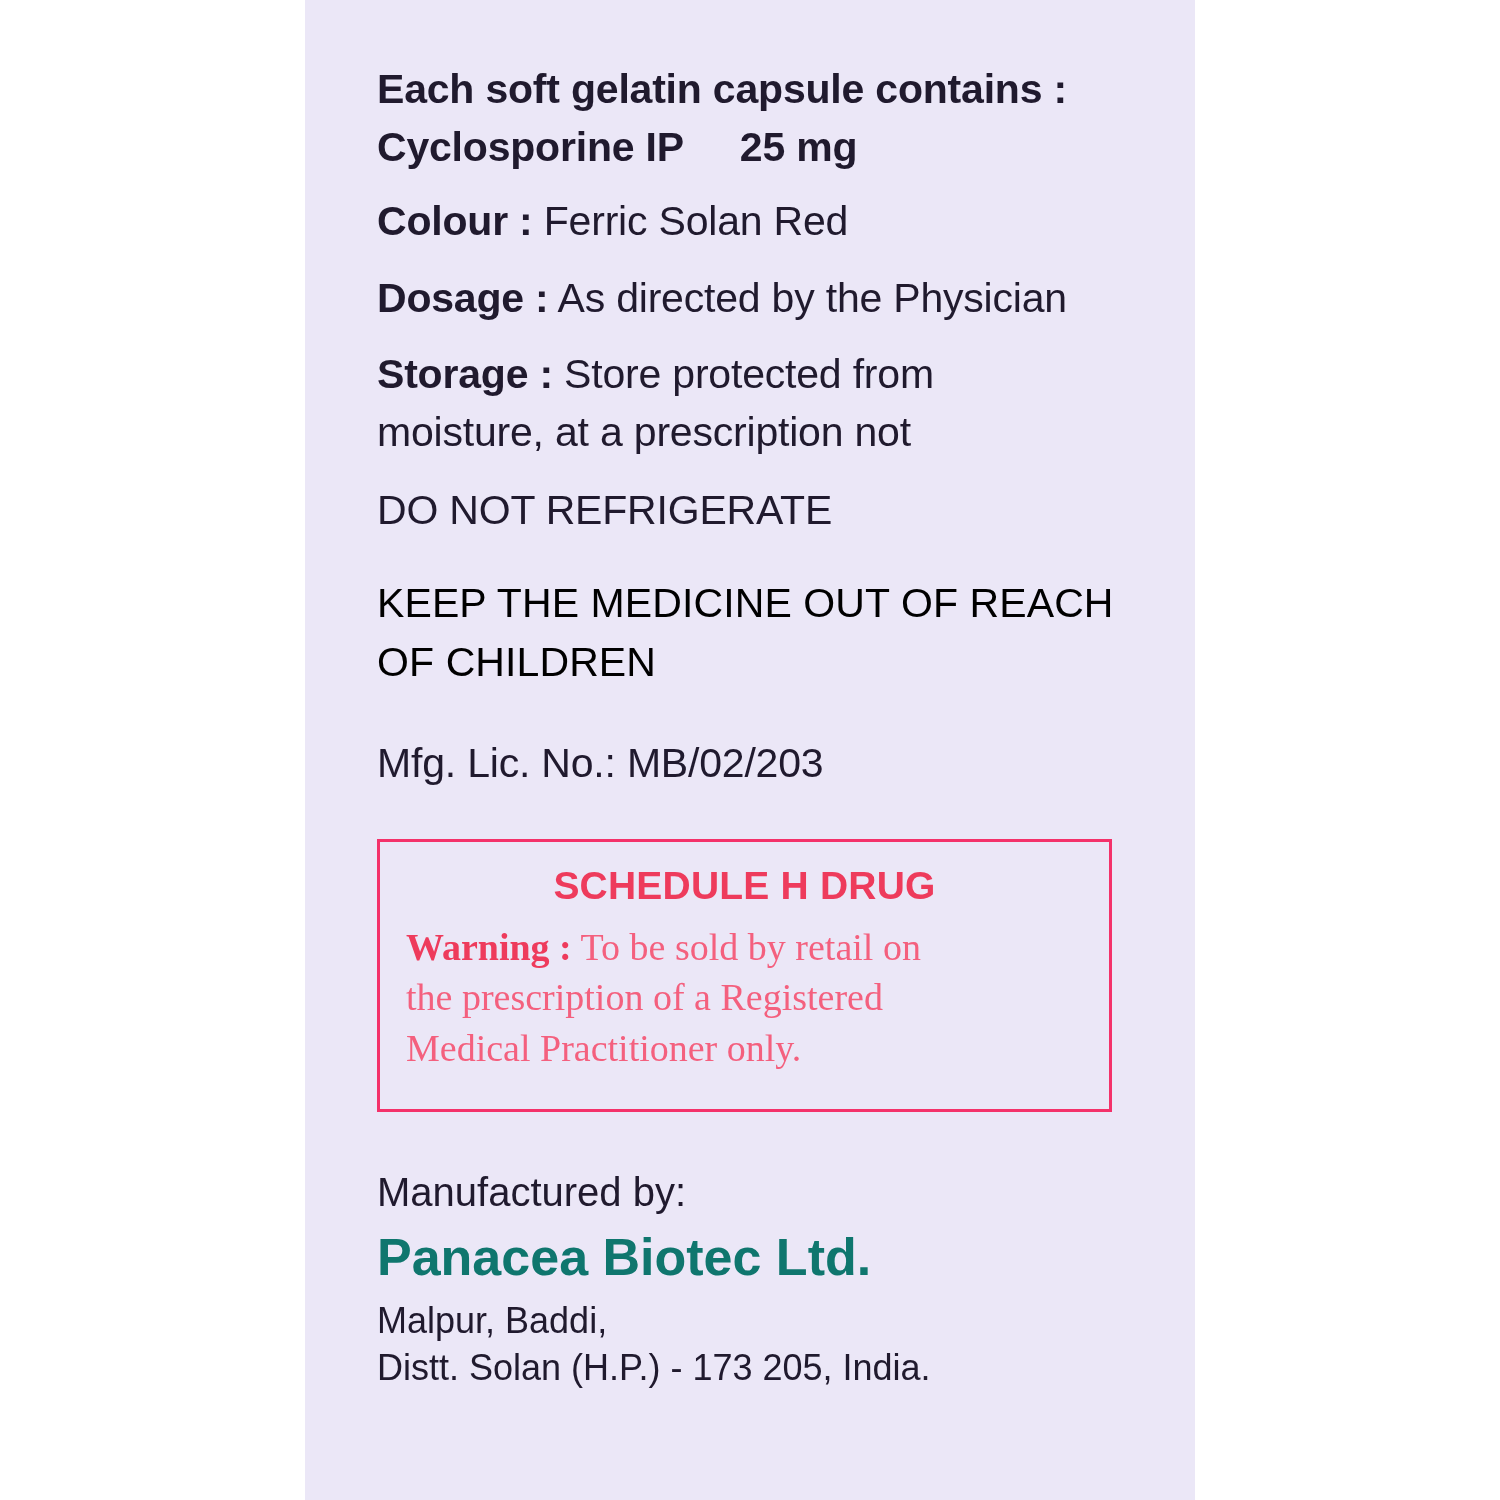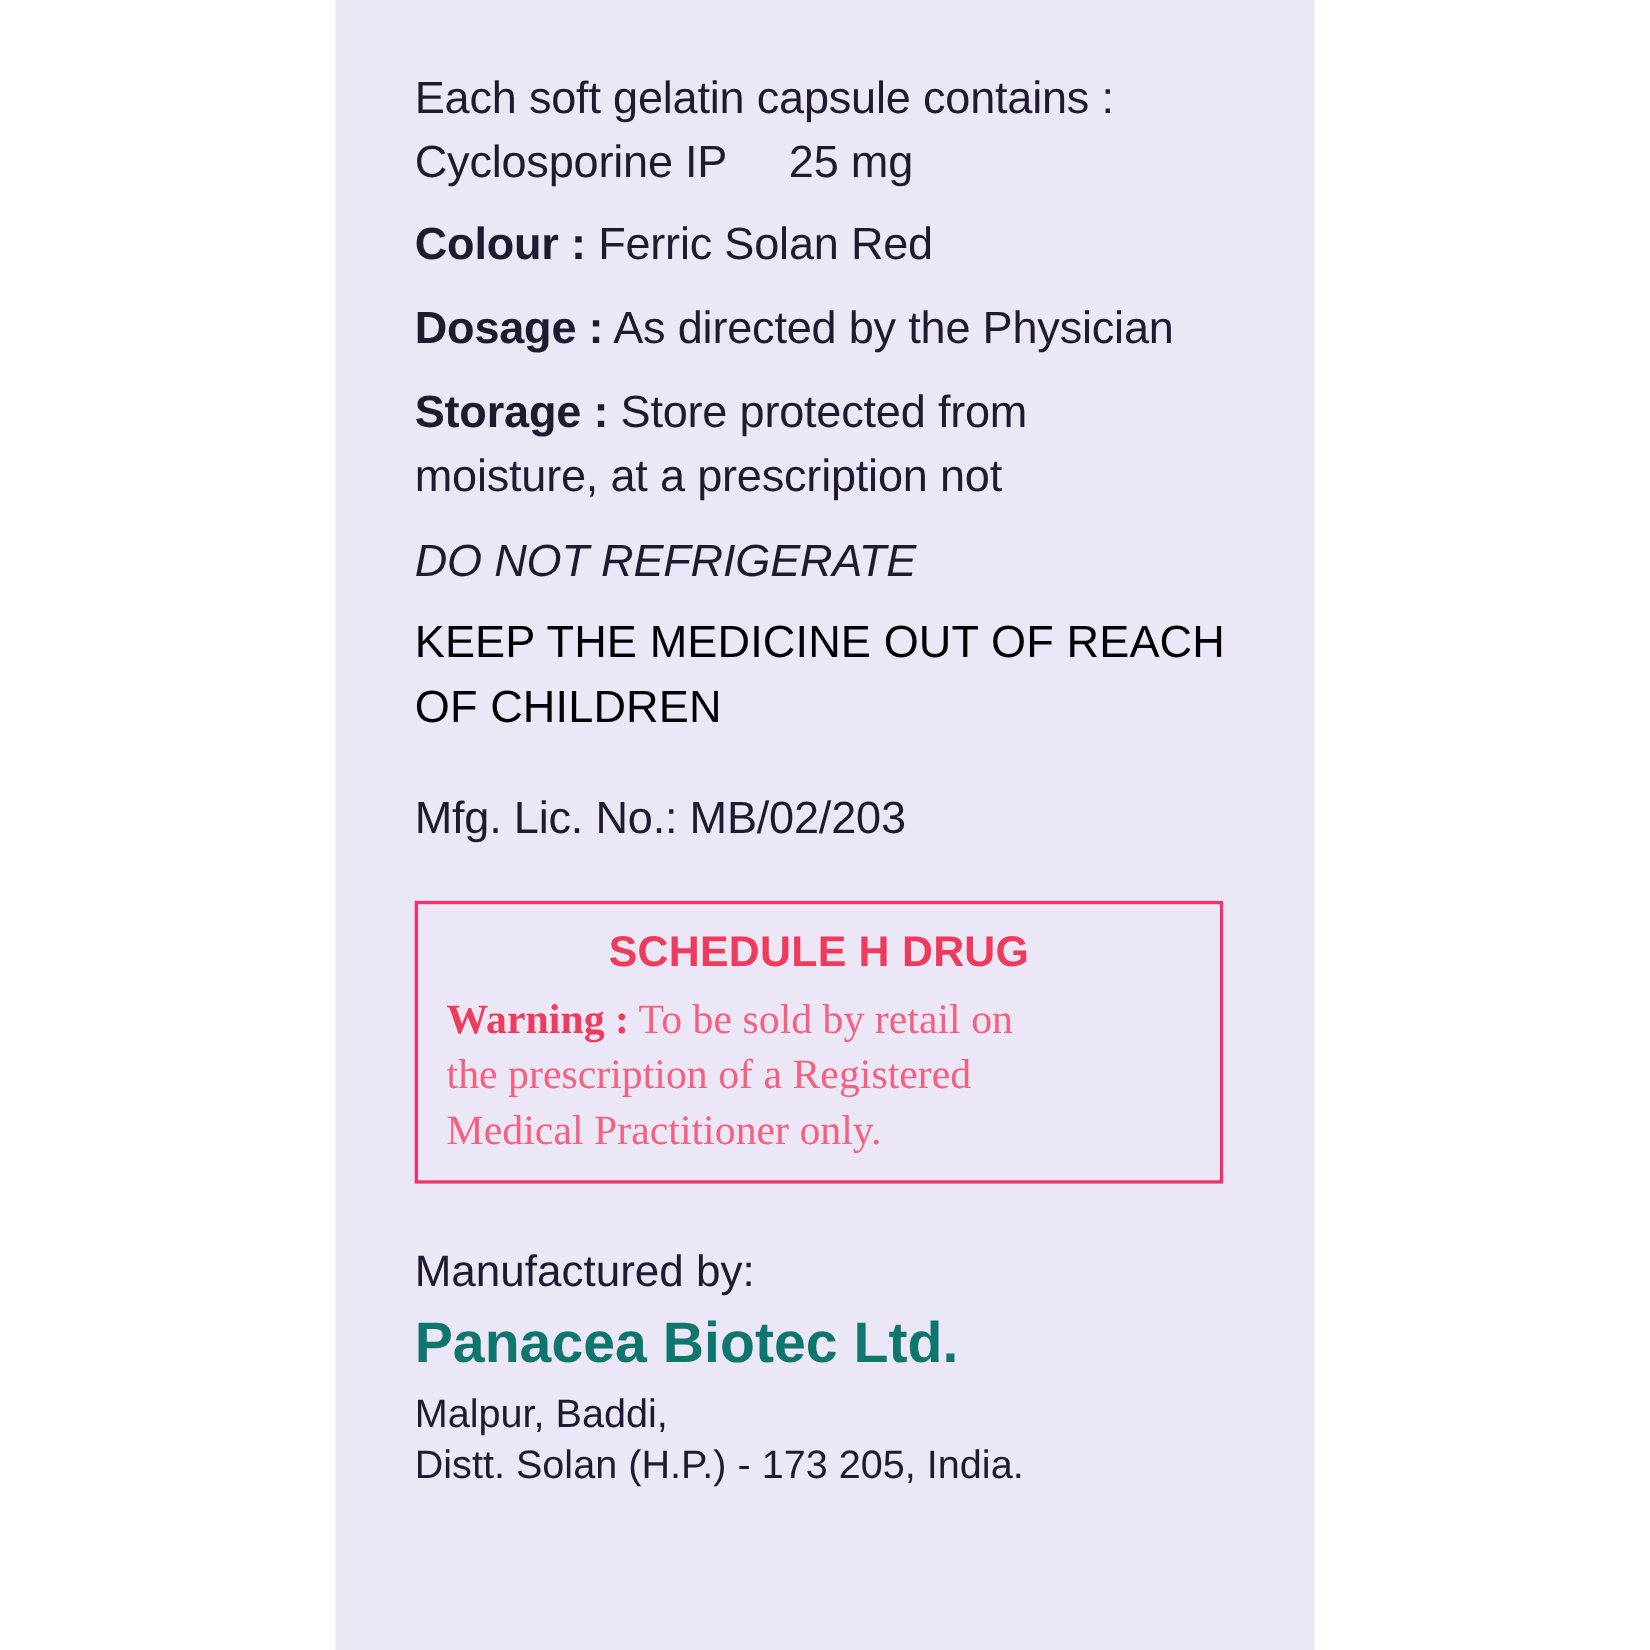--- a/index.html
+++ b/index.html
@@ -33,46 +33,46 @@
     font-size: 41px;
     line-height: 1.42;
     letter-spacing: -0.2px;
     white-space: pre;
   }
   .lbl {
     font-weight: bold;
   }
   .ingredients {
     margin-bottom: 16px;
+    font-weight: bold;
   }
   .kv-block {
     margin-bottom: 18px;
   }
   .storage-block {
     margin-bottom: 20px;
   }
   .norefrig {
-    margin-bottom: 14px;
-    font-style: italic;
+    margin-bottom: 34px;
   }
   .keepout {
     font-weight: normal;
     font-size: 41px;
     line-height: 1.45;
     letter-spacing: 0.1px;
     margin-bottom: 42px;
   }
   .mfglic {
     margin-bottom: 46px;
   }
   .warning-box {
     border: 3px solid #f4316a;
     box-sizing: border-box;
     width: 735px;
-    padding: 22px 26px 20px 26px;
+    padding: 22px 26px 36px 26px;
     margin-bottom: 54px;
   }
   .schedule {
     color: #ee3b5c;
     font-weight: bold;
     font-size: 39px;
     text-align: center;
     letter-spacing: 0.2px;
     margin-bottom: 14px;
   }

